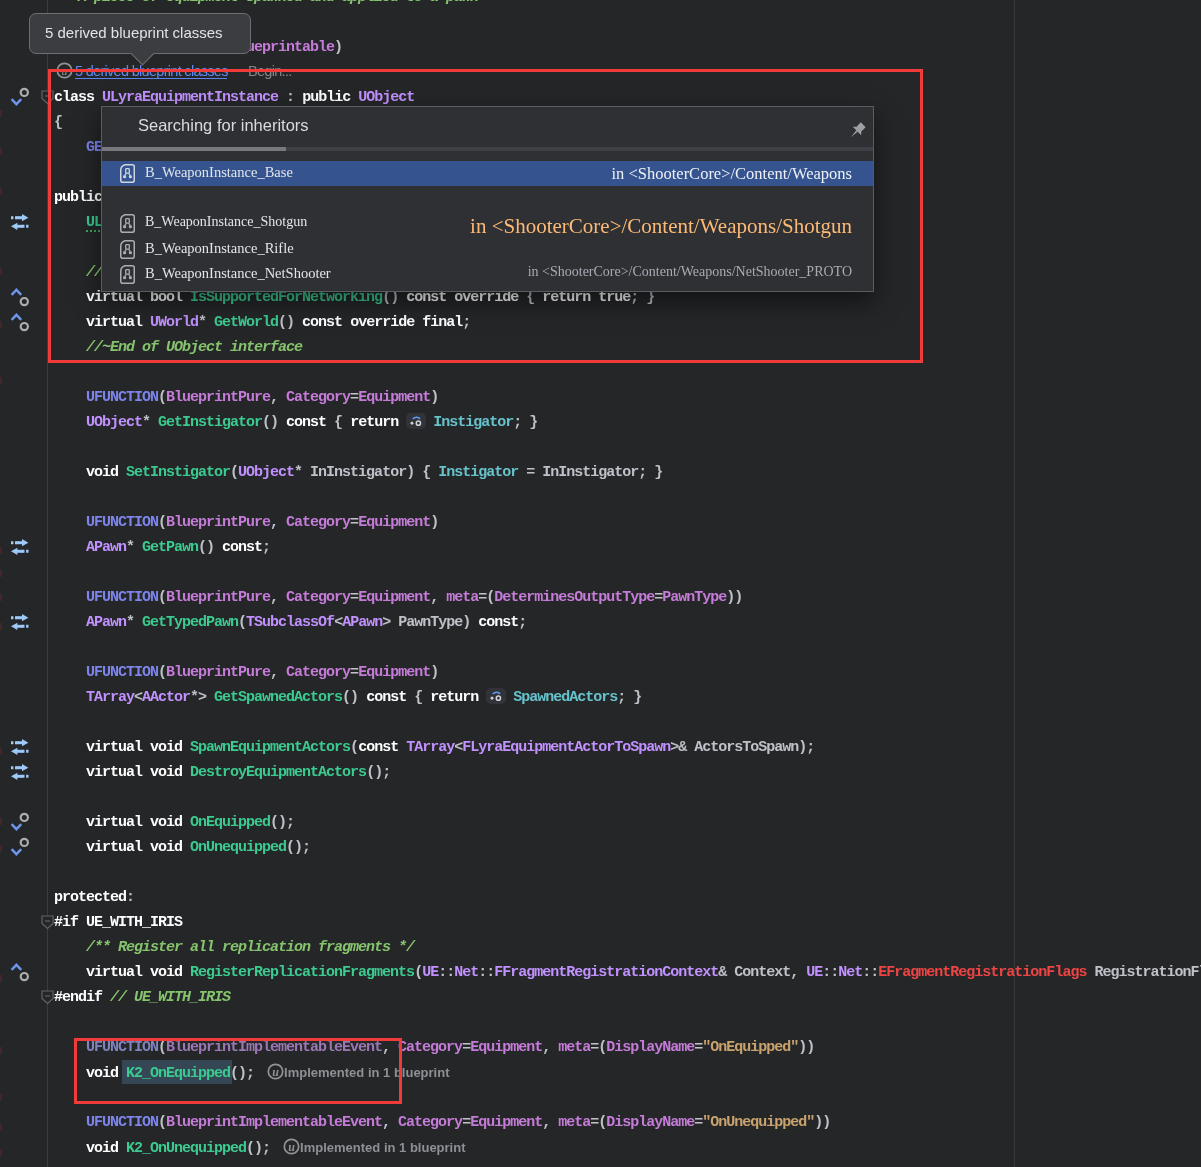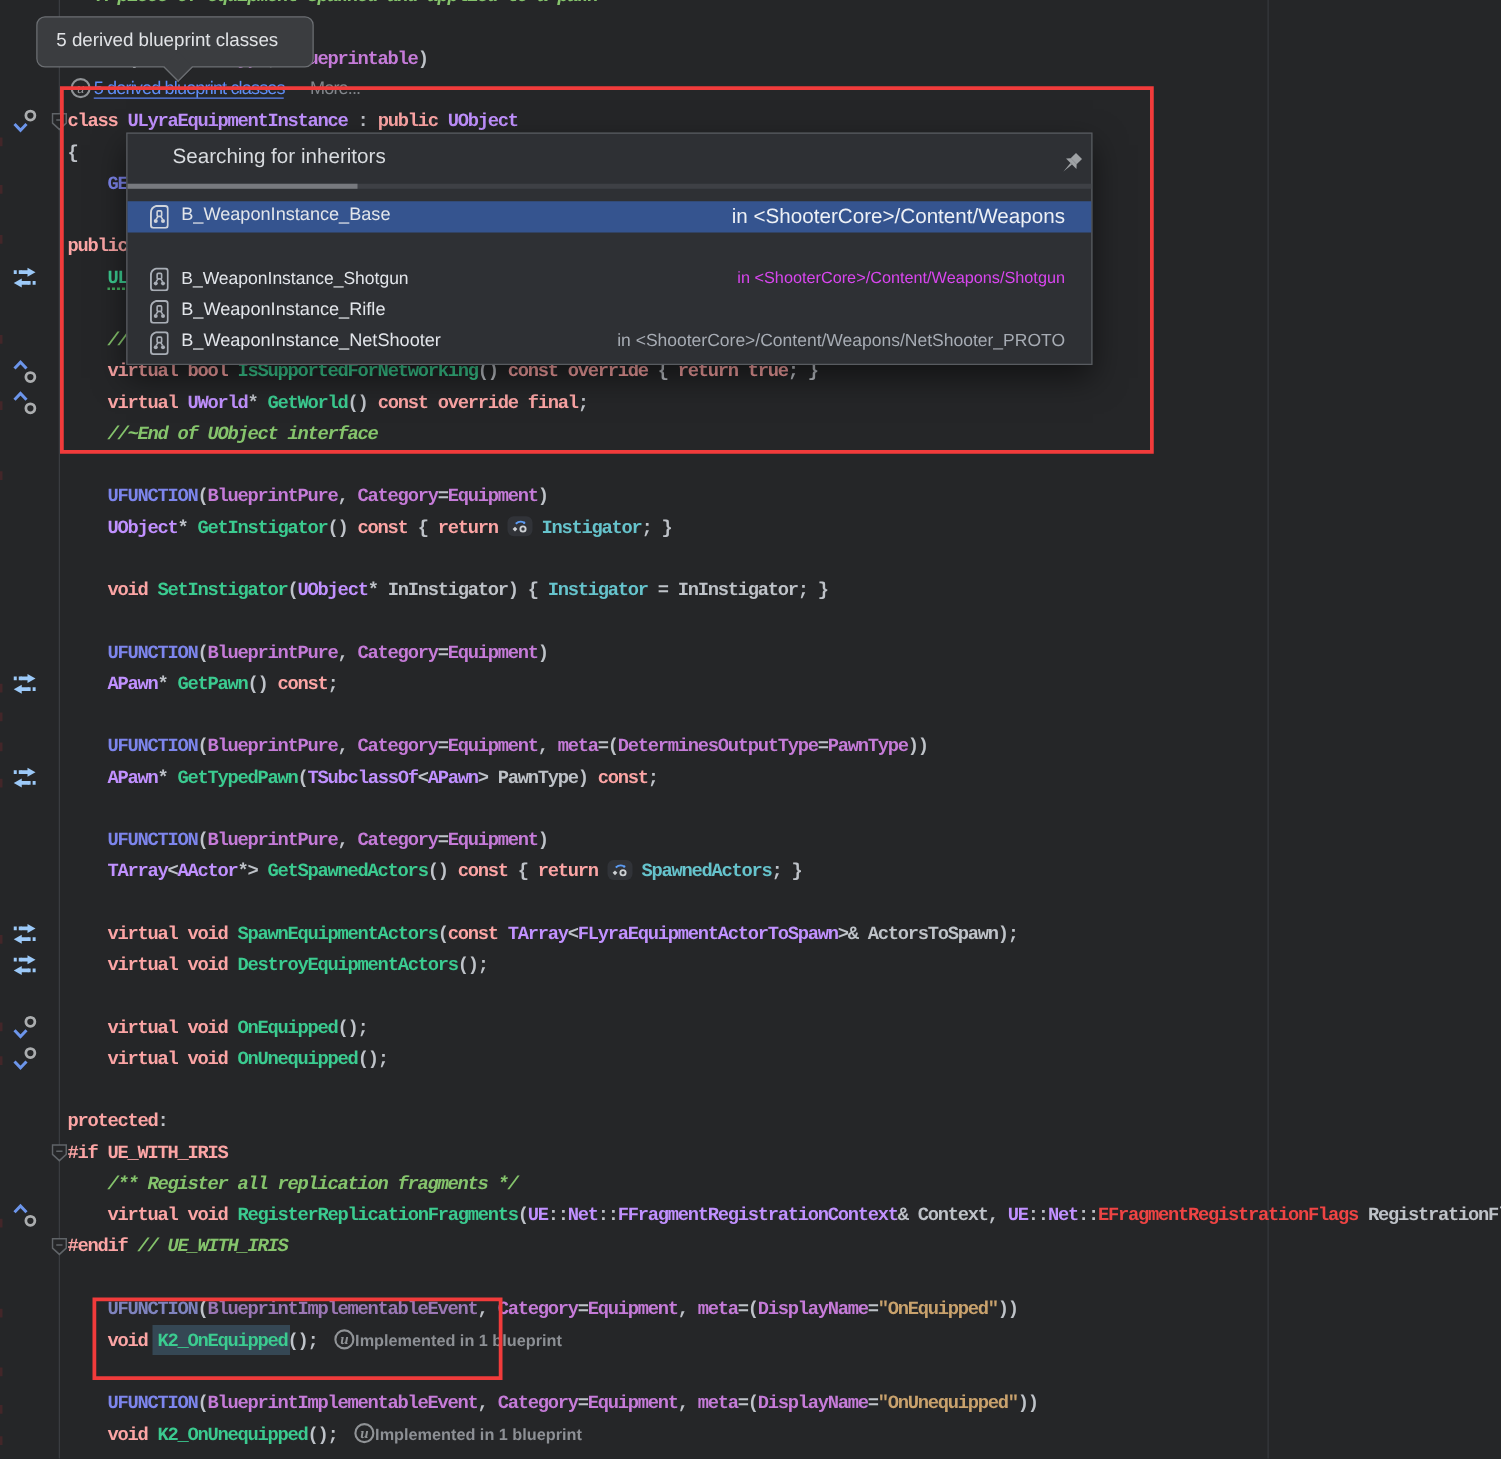--- a/index.html
+++ b/index.html
@@ -2,21 +2,21 @@
 <html><head>
 <meta charset="utf-8">
 <style>
   html,body{margin:0;padding:0;}
   body{width:1201px;height:1167px;background:#252628;overflow:hidden;position:relative;
        font-family:"Liberation Sans",sans-serif;}
   #code{position:absolute;left:54px;top:-15.5px;z-index:2;
         font-family:"Liberation Mono",monospace;font-size:15px;letter-spacing:-1px;font-weight:bold;
         white-space:pre;}
   #code .ln{height:25px;line-height:25px;}
-  .k{color:#fca5a5;}
+  .k{color:#ffffff;}
   .m{color:#7D85EC;}
   .a{color:#C57BD8;}
   .t{color:#C191FF;}
   .e{color:#ef4444;}
   .f{color:#3BCB90;}
   .fd{color:#66C3CC;}
   .p{color:#BEC2C8;}
   .c{color:#85C46C;font-style:italic;}
   .s{color:#C9A26D;}
   .mD{color:#7F83BE;}
@@ -49,21 +49,21 @@
         </svg>Implemented in 1 blueprint</span></div><div class="ln"></div><div class="ln">    <span class="m">UFUNCTION</span><span class="p">(</span><span class="a">BlueprintImplementableEvent</span><span class="p">, </span><span class="a">Category</span><span class="p">=</span><span class="a">Equipment</span><span class="p">, </span><span class="a">meta</span><span class="p">=(</span><span class="a">DisplayName</span><span class="p">=</span><span class="s">"OnUnequipped"</span><span class="p">))</span></div><div class="ln">    <span class="k">void</span> <span class="f">K2_OnUnequipped</span><span class="p">();</span><span class="hint">  <svg width="17" height="17" viewBox="0 0 17 17" style="display:inline-block;vertical-align:-3px;">
           <circle cx="8.5" cy="8.5" r="7.2" fill="none" stroke="#909396" stroke-width="1.7"></circle>
           <text x="8.5" y="12.5" font-family="Liberation Serif" font-style="italic" font-size="12" fill="#909396" text-anchor="middle">u</text>
         </svg>Implemented in 1 blueprint</span></div></div>
 <div style="position:absolute;left:56px;top:61.5px;z-index:2;"><svg width="17" height="17" viewBox="0 0 17 17" style="display:inline-block;vertical-align:-3px;">
       <circle cx="8.5" cy="8.5" r="7.2" fill="none" stroke="#909396" stroke-width="1.7"></circle>
       <text x="8.5" y="12.5" font-family="Liberation Serif" font-style="italic" font-size="12" fill="#909396" text-anchor="middle">u</text>
     </svg></div>
 <div style="position:absolute;left:75px;top:62.5px;z-index:2;font-size:14.5px;letter-spacing:-0.7px;color:#5E8DF6;white-space:nowrap;">5 derived blueprint classes</div>
 <div style="position:absolute;left:75px;top:77.5px;width:152px;height:1.5px;background:#5B82EE;z-index:2;"></div>
-<div style="position:absolute;left:248px;top:62.5px;z-index:2;font-size:14.5px;letter-spacing:-0.7px;color:#83868B;white-space:nowrap;">More...</div>
+<div style="position:absolute;left:248px;top:62.5px;z-index:2;font-size:14.5px;letter-spacing:-0.7px;color:#83868B;white-space:nowrap;">Begin...</div>
 <div style="position:absolute;left:86px;top:230px;width:16px;height:2px;z-index:3;background-image:repeating-linear-gradient(90deg,#44A85C 0 2px,transparent 2px 4px);"></div>
 <div id="gutter">
 <svg style="position:absolute;left:0px;top:83.5px;z-index:3;" width="30" height="26" viewBox="0 0 30 26">
       <circle cx="24.3" cy="8.4" r="3.6" fill="none" stroke="#ABADAF" stroke-width="2.2"></circle>
       <path d="M11.6 15.2 L16.4 20.2 L21.2 15.2" fill="none" stroke="#6C95EB" stroke-width="2.4" stroke-linecap="butt" stroke-linejoin="miter"></path>
     </svg>
 <svg style="position:absolute;left:0px;top:212.5px;z-index:3;" width="30" height="18" viewBox="0 0 30 18">
       <path d="M11 4.7 L13.4 4.7 M15 4.7 L17.3 4.7" stroke="#9CC9F8" stroke-width="3"></path>
       <path d="M16.5 4.7 L23 4.7" stroke="#9CC9F8" stroke-width="3"></path>
       <path d="M22 1.1 L28.4 4.7 L22 8.3 Z" fill="#9CC9F8"></path>
@@ -164,42 +164,42 @@
   <div style="position:absolute;left:9px;top:9px;font-size:16.5px;color:#D8DBDF;white-space:nowrap;margin-left:27px;">Searching for inheritors</div>
   <svg width="22" height="22" viewBox="0 0 22 22" style="position:absolute;right:5px;top:13px;">
       <g transform="translate(11,11) rotate(45)" fill="#9FA2A5">
         <rect x="-3.4" y="-8.8" width="6.8" height="6.1"></rect>
         <path d="M-5.9 0 L5.9 0 L3.3 -2.8 L-3.3 -2.8 Z"></path>
         <path d="M-0.9 0 L0.9 0 L0 8.8 Z"></path>
       </g>
     </svg>
   <div style="position:absolute;left:0px;top:40px;width:771px;height:4px;background:#3E4045;"></div>
   <div style="position:absolute;left:0px;top:40px;width:184px;height:4px;background:#77797E;"></div>
-  <div style="position:absolute;left:0;top:54px;width:771px;height:126px;">
+  <div style="position:absolute;left:0;top:54px;width:771px;height:126px;font-family:Liberation Serif, serif;">
 <div style="position:absolute;left:0;top:0.0px;width:771px;height:25.2px;background:#35548F;">
         <svg width="15" height="19" viewBox="0 0 15 19" style="position:absolute;left:18px;top:3px;">
           <path d="M5 0.75 L12.2 0.75 Q14.25 0.75 14.25 2.8 L14.25 16.2 Q14.25 18.25 12.2 18.25 L2.8 18.25 Q0.75 18.25 0.75 16.2 L0.75 6.2 Q0.75 2 5 0.75 Z" fill="none" stroke="#D0D4DB" stroke-width="1.5"></path>
           <rect x="5.7" y="4.7" width="3.6" height="4.4" rx="0.8" fill="none" stroke="#D0D4DB" stroke-width="1.3"></rect>
           <path d="M6.4 9.1 L4.9 11.4 M8.6 9.1 L10.1 11.4" stroke="#D0D4DB" stroke-width="1.2"></path>
           <circle cx="4.6" cy="12.7" r="1.6" fill="#D0D4DB"></circle>
           <circle cx="10.4" cy="12.7" r="1.6" fill="#D0D4DB"></circle>
         </svg>
         <div style="position:absolute;left:43px;top:3px;font-size:14.5px;color:#E2E5EA;white-space:nowrap;">B_WeaponInstance_Base</div>
         <div style="position:absolute;right:21px;top:2.5px;font-size:16.5px;color:#EDF0F5;white-space:nowrap;">in &lt;ShooterCore&gt;/Content/Weapons</div>
       </div>
 <div style="position:absolute;left:0;top:50.4px;width:771px;height:25.2px;">
         <svg width="15" height="19" viewBox="0 0 15 19" style="position:absolute;left:18px;top:3px;">
           <path d="M5 0.75 L12.2 0.75 Q14.25 0.75 14.25 2.8 L14.25 16.2 Q14.25 18.25 12.2 18.25 L2.8 18.25 Q0.75 18.25 0.75 16.2 L0.75 6.2 Q0.75 2 5 0.75 Z" fill="none" stroke="#A9AEB6" stroke-width="1.5"></path>
           <rect x="5.7" y="4.7" width="3.6" height="4.4" rx="0.8" fill="none" stroke="#A9AEB6" stroke-width="1.3"></rect>
           <path d="M6.4 9.1 L4.9 11.4 M8.6 9.1 L10.1 11.4" stroke="#A9AEB6" stroke-width="1.2"></path>
           <circle cx="4.6" cy="12.7" r="1.6" fill="#A9AEB6"></circle>
           <circle cx="10.4" cy="12.7" r="1.6" fill="#A9AEB6"></circle>
         </svg>
         <div style="position:absolute;left:43px;top:3px;font-size:14px;color:#E2E5EA;white-space:nowrap;">B_WeaponInstance_Shotgun</div>
-        <div style="position:absolute;right:21px;top:2.5px;font-size:13px;color:#d946ef;white-space:nowrap;">in &lt;ShooterCore&gt;/Content/Weapons/Shotgun</div>
+        <div style="position:absolute;right:21px;top:2.5px;font-size:21px;color:#fdba74;white-space:nowrap;">in &lt;ShooterCore&gt;/Content/Weapons/Shotgun</div>
       </div>
 <div style="position:absolute;left:0;top:75.6px;width:771px;height:25.2px;padding-left:20px;">
         <svg width="15" height="19" viewBox="0 0 15 19" style="position:absolute;left:18px;top:3px;">
           <path d="M5 0.75 L12.2 0.75 Q14.25 0.75 14.25 2.8 L14.25 16.2 Q14.25 18.25 12.2 18.25 L2.8 18.25 Q0.75 18.25 0.75 16.2 L0.75 6.2 Q0.75 2 5 0.75 Z" fill="none" stroke="#A9AEB6" stroke-width="1.5"></path>
           <rect x="5.7" y="4.7" width="3.6" height="4.4" rx="0.8" fill="none" stroke="#A9AEB6" stroke-width="1.3"></rect>
           <path d="M6.4 9.1 L4.9 11.4 M8.6 9.1 L10.1 11.4" stroke="#A9AEB6" stroke-width="1.2"></path>
           <circle cx="4.6" cy="12.7" r="1.6" fill="#A9AEB6"></circle>
           <circle cx="10.4" cy="12.7" r="1.6" fill="#A9AEB6"></circle>
         </svg>
         <div style="position:absolute;left:43px;top:3px;font-size:14.5px;color:#E2E5EA;white-space:nowrap;">B_WeaponInstance_Rifle</div>

